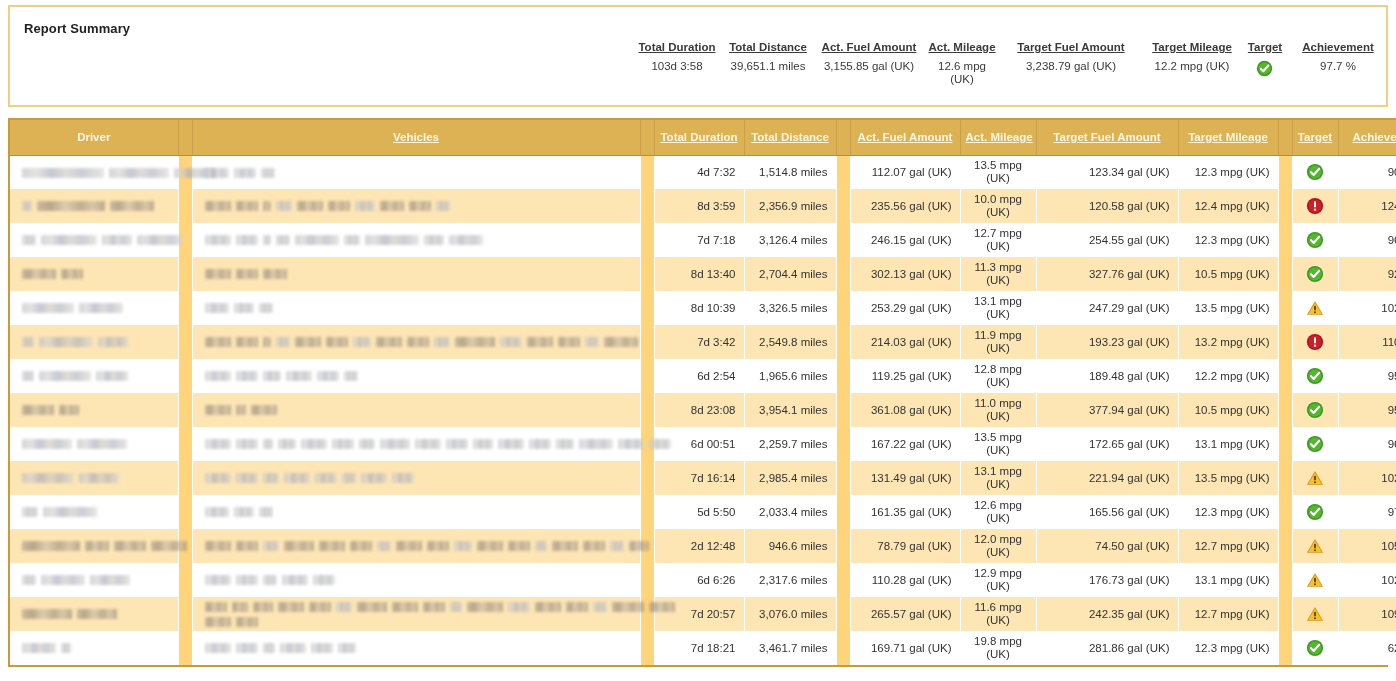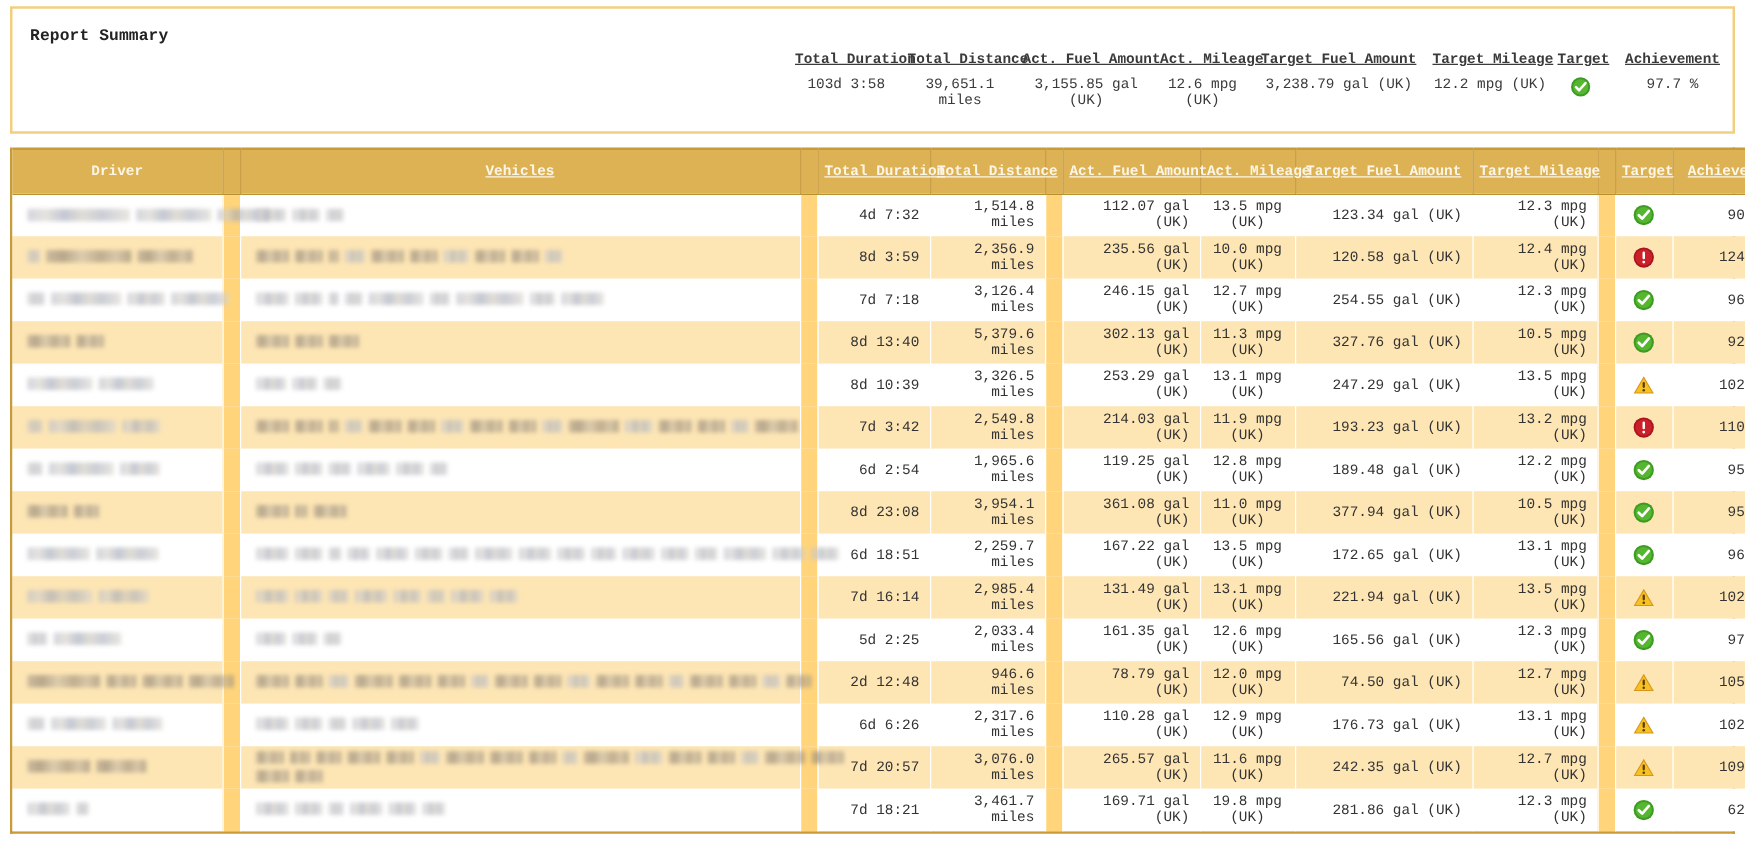--- a/index.html
+++ b/index.html
@@ -5,21 +5,21 @@
   * { box-sizing: border-box; }
   html, body {
     margin: 0; padding: 0;
     width: 1396px; height: 681px;
     background: #ffffff;
     font-family: "Liberation Sans", sans-serif;
     color: #333333;
     overflow: hidden;
   }
 
-  .page { position: relative; width: 1334px; height: 681px; font-family: Liberation Mono, monospace; }
+  .page { position: relative; width: 1334px; height: 681px; }
 
   
   .summary-panel {
     position: absolute;
     left: 8px; top: 5px;
     width: 1380px; height: 102px;
     border: 2px solid #f2cf7e;
     background: #ffffff;
   }
   .summary-title {
@@ -303,21 +303,21 @@
           <tr class="even">
             <td class="c-driver">
               <span class="redact-line"><span class="redact d" style="width:34px"></span><span class="redact d" style="width:22px"></span></span>
             </td>
             <td class="spacer"></td>
             <td class="c-vehicles">
               <span class="redact-line"><span class="redact d" style="width:26px"></span><span class="redact d" style="width:22px"></span><span class="redact d" style="width:24px"></span></span>
             </td>
             <td class="spacer"></td>
             <td class="c-num">8d 13:40</td>
-            <td class="c-num">5,379.6 miles</td>
+            <td class="c-num">2,704.4 miles</td>
             <td class="spacer"></td>
             <td class="c-num">302.13 gal (UK)</td>
             <td class="c-center">11.3 mpg (UK)</td>
             <td class="c-num">327.76 gal (UK)</td>
             <td class="c-num">10.5 mpg (UK)</td>
             <td class="spacer"></td>
             <td class="c-center"><span class="sicon"><svg viewBox="0 0 20 20">
                   <circle cx="10" cy="10" r="9" fill="#3e9a23"></circle>
                   <circle cx="10" cy="10" r="7.2" fill="#55b62f"></circle>
                   <path d="M5.6 10.2 L8.6 13.2 L14.6 6.4" stroke="#ffffff" stroke-width="2.4" fill="none" stroke-linecap="round" stroke-linejoin="round"></path>
@@ -424,21 +424,21 @@
           </tr>
           <tr class="odd">
             <td class="c-driver">
               <span class="redact-line"><span class="redact l" style="width:50px"></span><span class="redact l" style="width:50px"></span></span>
             </td>
             <td class="spacer"></td>
             <td class="c-vehicles">
               <span class="redact-line"><span class="redact l" style="width:26px"></span><span class="redact l" style="width:22px"></span><span class="redact l" style="width:10px"></span><span class="redact l" style="width:18px"></span><span class="redact l" style="width:26px"></span><span class="redact l" style="width:22px"></span><span class="redact l" style="width:16px"></span><span class="redact l" style="width:30px"></span><span class="redact l" style="width:26px"></span><span class="redact l" style="width:22px"></span><span class="redact l" style="width:20px"></span><span class="redact l" style="width:26px"></span><span class="redact l" style="width:22px"></span><span class="redact l" style="width:18px"></span><span class="redact l" style="width:34px"></span><span class="redact l" style="width:26px"></span><span class="redact l" style="width:22px"></span></span>
             </td>
             <td class="spacer"></td>
-            <td class="c-num">6d 18:51</td>
+            <td class="c-num">6d 00:51</td>
             <td class="c-num">2,259.7 miles</td>
             <td class="spacer"></td>
             <td class="c-num">167.22 gal (UK)</td>
             <td class="c-center">13.5 mpg (UK)</td>
             <td class="c-num">172.65 gal (UK)</td>
             <td class="c-num">13.1 mpg (UK)</td>
             <td class="spacer"></td>
             <td class="c-center"><span class="sicon"><svg viewBox="0 0 20 20">
                   <circle cx="10" cy="10" r="9" fill="#3e9a23"></circle>
                   <circle cx="10" cy="10" r="7.2" fill="#55b62f"></circle>
@@ -473,21 +473,21 @@
           </tr>
           <tr class="odd">
             <td class="c-driver">
               <span class="redact-line"><span class="redact l" style="width:16px"></span><span class="redact l" style="width:54px"></span></span>
             </td>
             <td class="spacer"></td>
             <td class="c-vehicles">
               <span class="redact-line"><span class="redact l" style="width:24px"></span><span class="redact l" style="width:20px"></span><span class="redact l" style="width:14px"></span></span>
             </td>
             <td class="spacer"></td>
-            <td class="c-num">5d 2:25</td>
+            <td class="c-num">5d 5:50</td>
             <td class="c-num">2,033.4 miles</td>
             <td class="spacer"></td>
             <td class="c-num">161.35 gal (UK)</td>
             <td class="c-center">12.6 mpg (UK)</td>
             <td class="c-num">165.56 gal (UK)</td>
             <td class="c-num">12.3 mpg (UK)</td>
             <td class="spacer"></td>
             <td class="c-center"><span class="sicon"><svg viewBox="0 0 20 20">
                   <circle cx="10" cy="10" r="9" fill="#3e9a23"></circle>
                   <circle cx="10" cy="10" r="7.2" fill="#55b62f"></circle>

